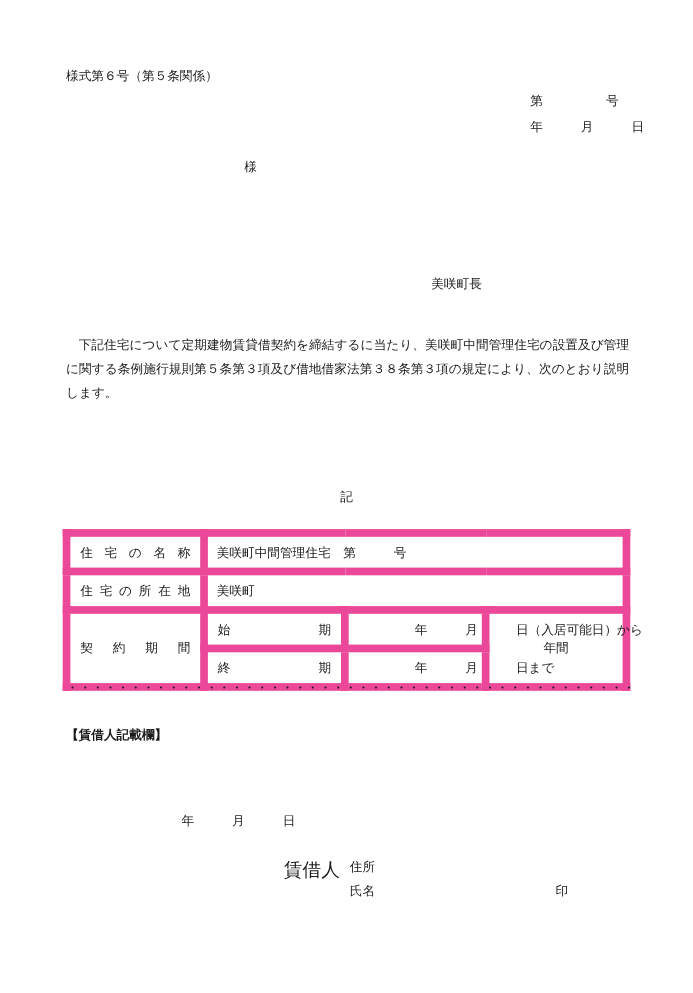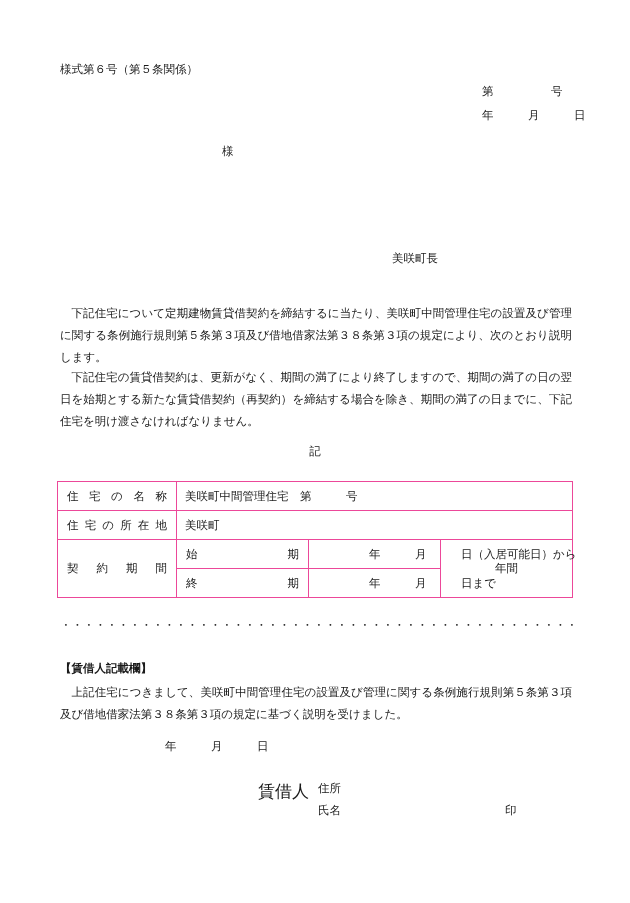--- a/index.html
+++ b/index.html
@@ -65,21 +65,21 @@
   table.main-table {
     position: absolute;
     left: 57px;
     top: 481px;
     width: 516px;
     border-collapse: collapse;
     font-size: 11.5px;
     table-layout: fixed;
   }
   table.main-table td {
-    border: 1px solid #ec4899;
+    border: 7px solid #ec4899;
     padding: 0;
     vertical-align: middle;
     height: 28px;
   }
   .c-label {
     width: 100px;
     text-align: justify;
     text-align-last: justify;
     padding: 0 9px !important;
     white-space: nowrap;
@@ -154,21 +154,20 @@
   <div class="abs doc-number">第　　　　　号</div>
   <div class="abs doc-date">年　　　月　　　日</div>
 
   <div class="abs addressee">様</div>
 
   <div class="abs issuer">美咲町長</div>
 
 
   <div class="body-block para-1 para-indent">下記住宅について定期建物賃貸借契約を締結するに当たり、美咲町中間管理住宅の設置及び管理に関する条例施行規則第５条第３項及び借地借家法第３８条第３項の規定により、次のとおり説明します。</div>
 
-  <div class="body-block para-2 para-indent">下記住宅の賃貸借契約は、更新がなく、期間の満了により終了しますので、期間の満了の日の翌日を始期とする新たな賃貸借契約（再契約）を締結する場合を除き、期間の満了の日までに、下記住宅を明け渡さなければなりません。</div>
 
   <div class="kiroku">記</div>
 
   <table class="main-table">
     <tbody>
       <tr>
         <td class="c-label">住宅の名称</td>
         <td class="c-value" colspan="3">美咲町中間管理住宅　第　　　号</td>
       </tr>
       <tr>
@@ -185,21 +184,20 @@
         <td class="c-sublabel">終期</td>
         <td class="c-value c-value-indent">年　　　月　　　日まで</td>
       </tr>
     </tbody>
   </table>
 
   <div class="tear-line">・・・・・・・・・・・・・・・・・・・・・・・・・・・・・・・・・・・・・・・・・・・・・・・・・・・・・・・・・・・・・・・・・</div>
 
   <div class="tenant-heading">【賃借人記載欄】</div>
 
-  <div class="tenant-body">上記住宅につきまして、美咲町中間管理住宅の設置及び管理に関する条例施行規則第５条第３項及び借地借家法第３８条第３項の規定に基づく説明を受けました。</div>
 
   <div class="abs sign-date">年　　　月　　　日</div>
 
   <div class="abs sign-role">賃借人</div>
 
   <div class="abs sign-addr">住所</div>
 
   <div class="abs sign-name">氏名</div>
 
   <div class="abs sign-seal">印</div>

